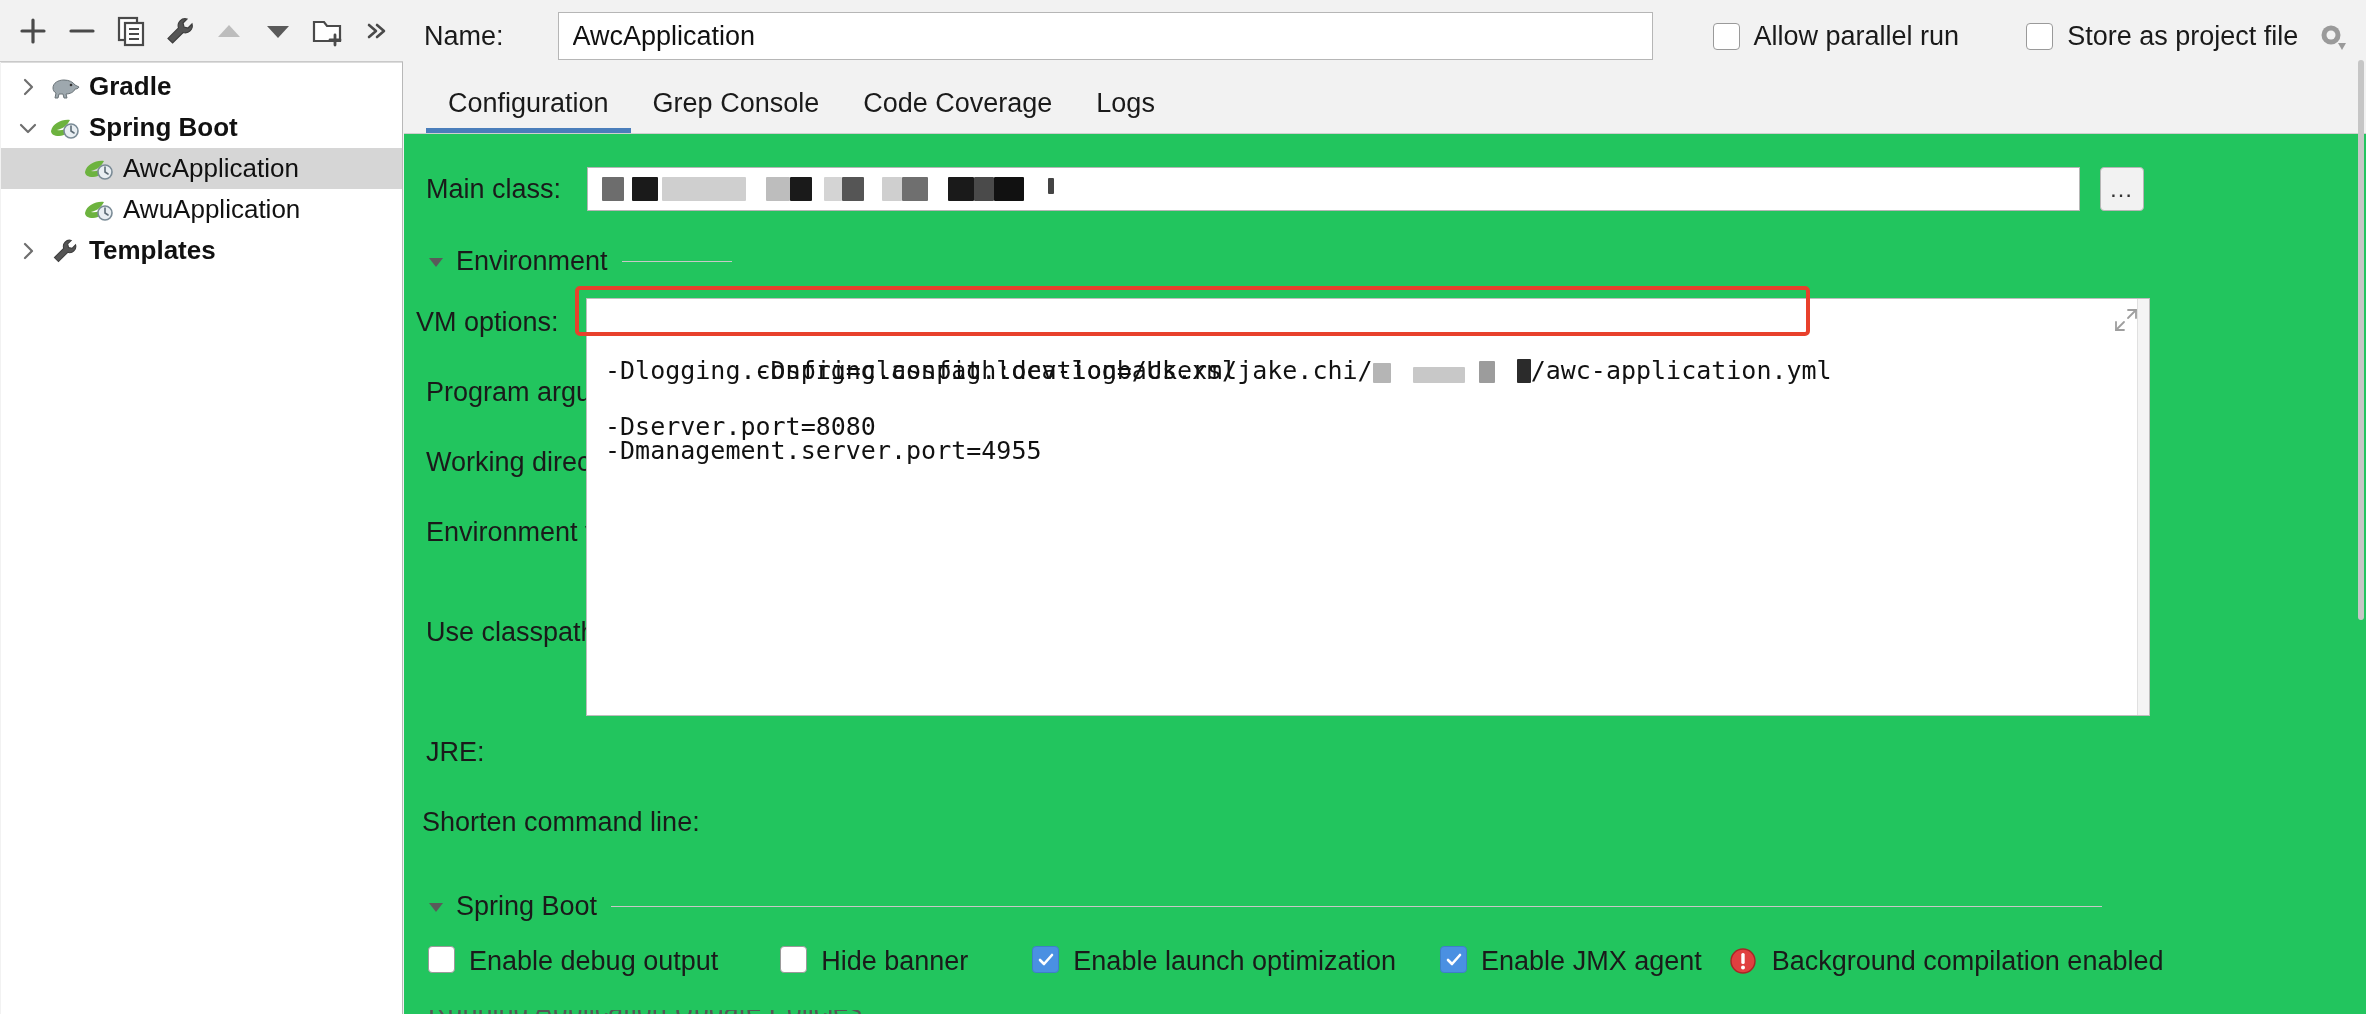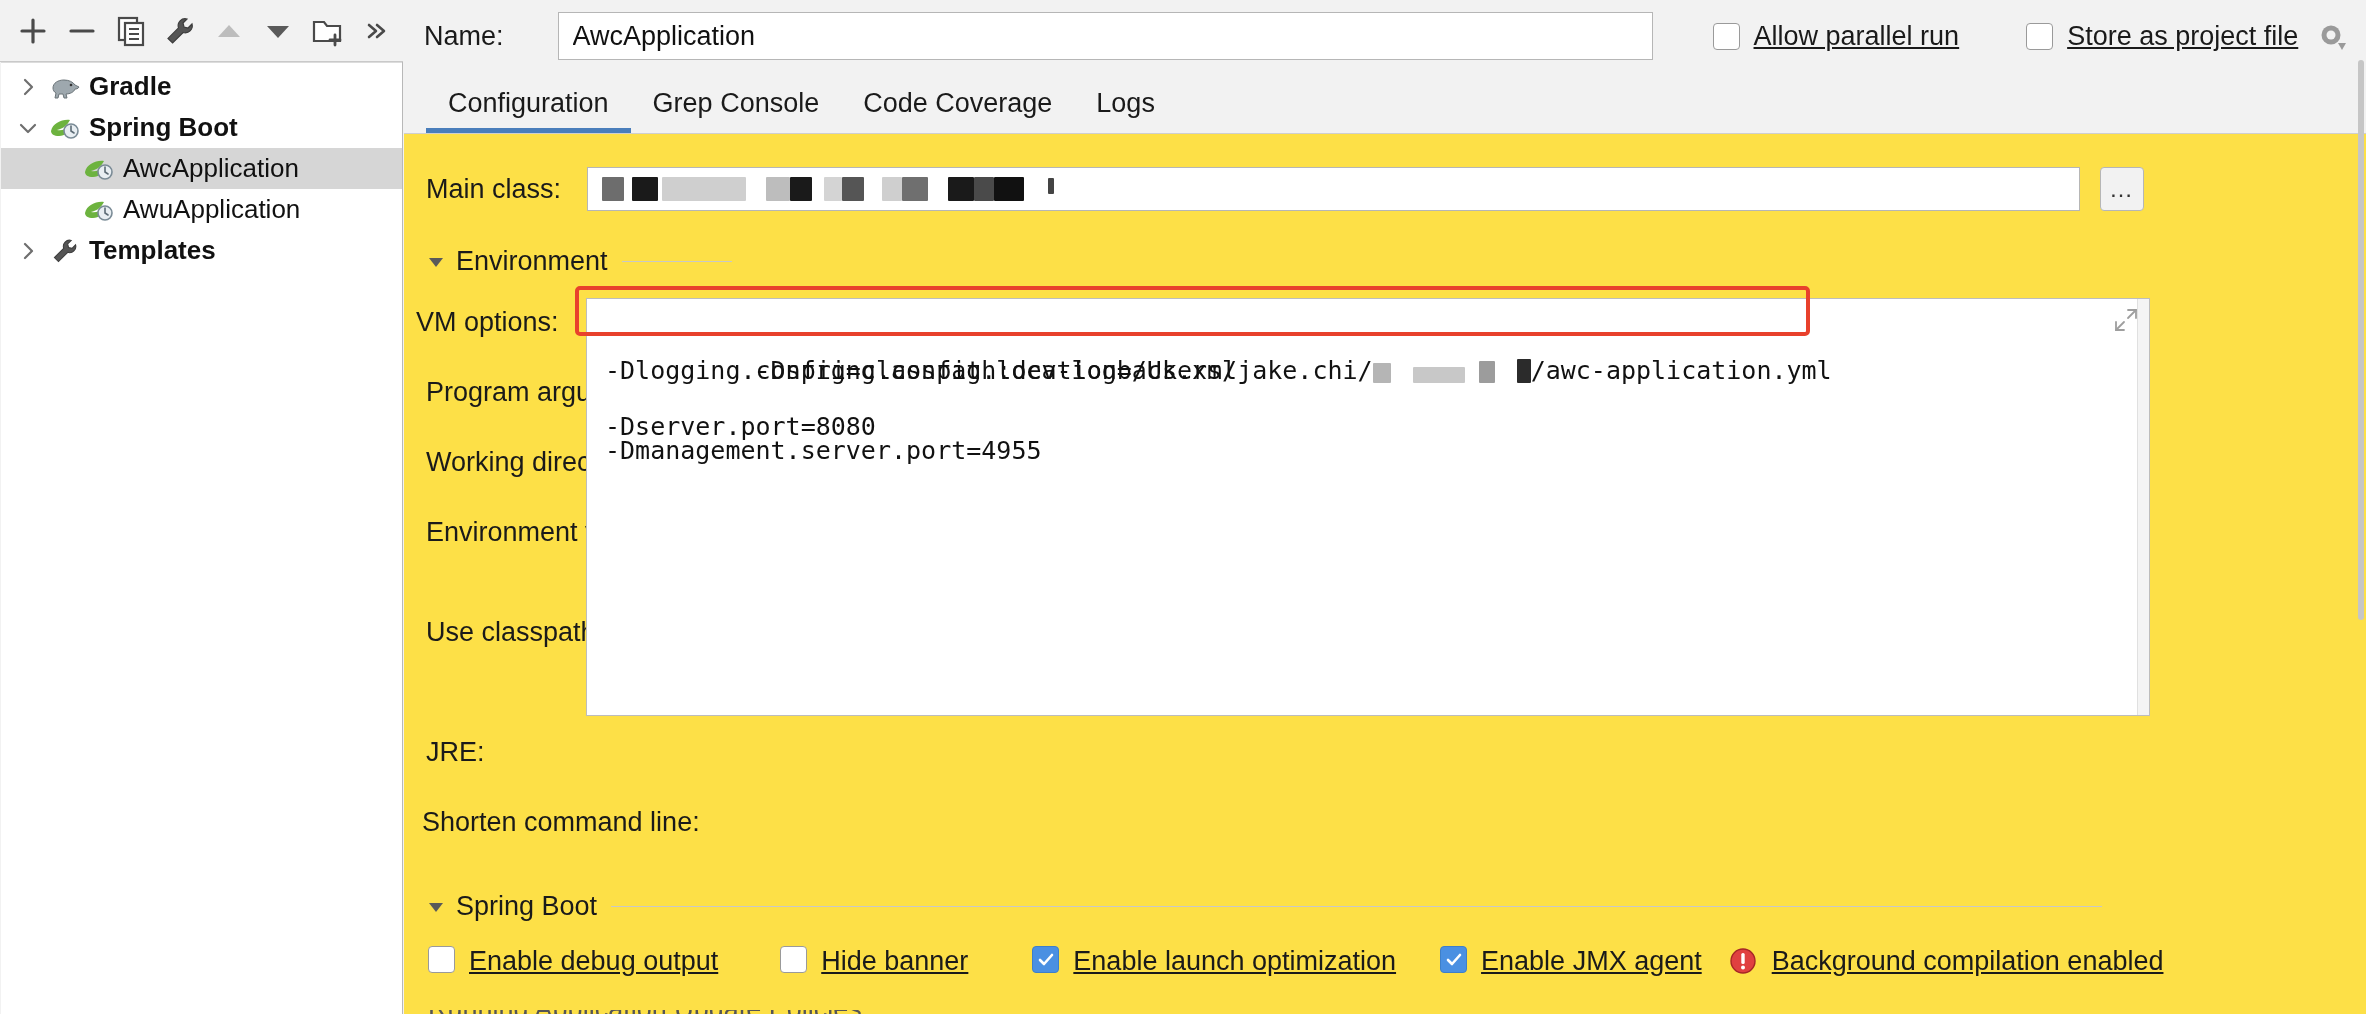--- a/index.html
+++ b/index.html
@@ -81,21 +81,21 @@
   }
   .chk-wrap { display: flex; align-items: center; margin-left: 48px; }
   .chk-wrap.second { margin-left: 55px; }
   .chkbox {
     width: 27px; height: 27px; border: 1.5px solid #9a9a9a; border-radius: 4px;
     background: #ffffff; flex: 0 0 27px;
     display: flex; align-items: center; justify-content: center;
   }
   .chkbox.checked { background: #4a90e2; border-color: #3e7fc9; }
   .chkbox.checked svg { display: block; }
-  .chk-label { margin-left: 14px; font-size: 27px; color: #1a1a1a; white-space: nowrap; text-decoration: underline; }
+  .chk-label { margin-left: 14px; font-size: 27px; color: #1a1a1a; white-space: nowrap; }
   .gear-btn { margin-left: 16px; width: 34px; height: 34px; display:flex; align-items:center; justify-content:center; }
 
   
   .tabs {
     position: absolute; left: 0; top: 72px; right: 0; height: 62px;
     display: flex; align-items: flex-end; padding-left: 22px;
     border-bottom: 1px solid #cfcfcf;
   }
   .tab {
     height: 60px; display: flex; align-items: center;
@@ -103,21 +103,21 @@
     position: relative;
   }
   .tab.active::after {
     content: ""; position: absolute; left: 0; right: 0; bottom: 0;
     height: 5px; background: #4a7ebb;
   }
 
   
   .form {
     position: absolute; left: 0; top: 134px; right: 0; bottom: 0;
-    background: #fde047;
+    background: #22c55e;
   }
   .field-label {
     position: absolute; font-size: 27px; color: #1a1a1a; white-space: nowrap;
   }
 
   
   .mainclass-input {
     position: absolute; left: 183px; top: 33px; width: 1493px; height: 44px;
     background: #ffffff; border: 1px solid #b6b6b6;
   }

